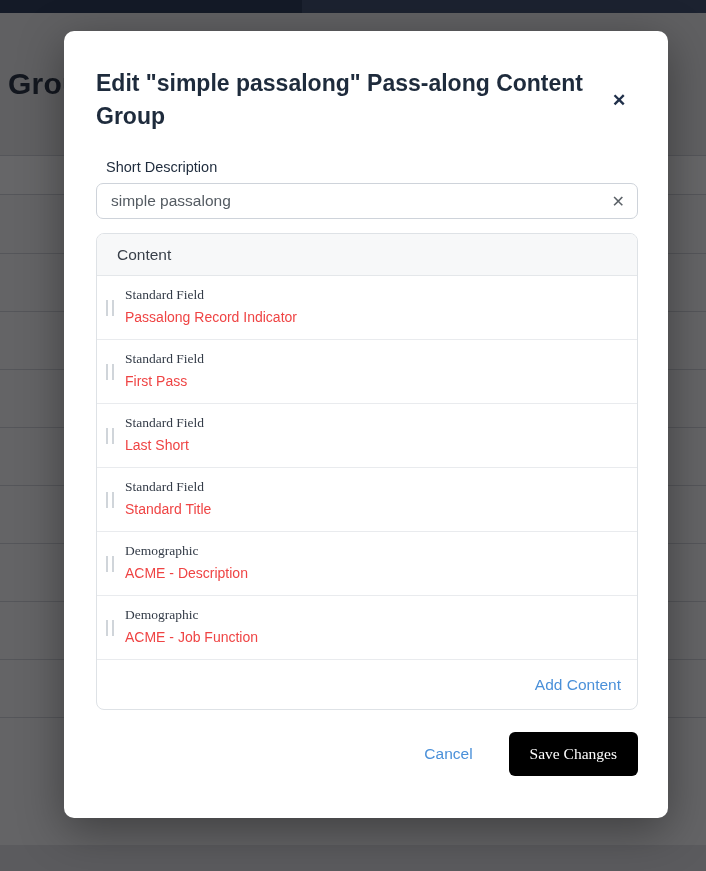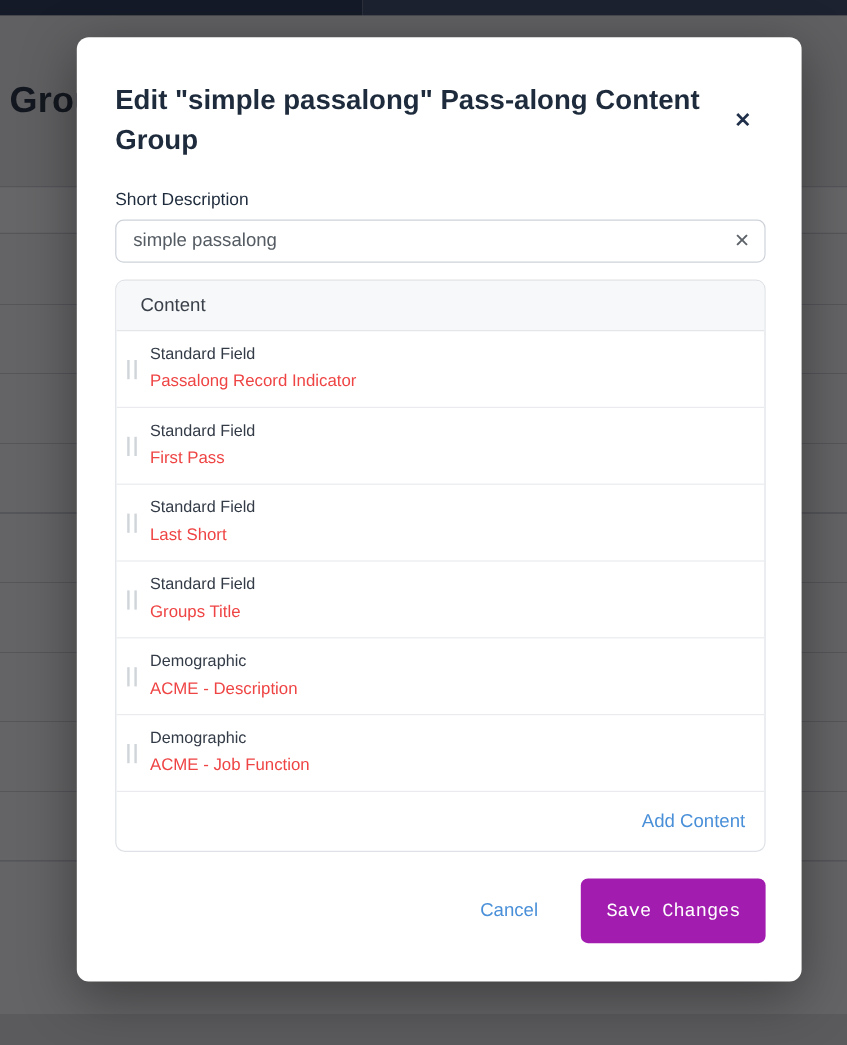--- a/index.html
+++ b/index.html
@@ -50,21 +50,21 @@
   .close-btn {
     position: absolute; top: 58px; right: 38px;
     width: 22px; height: 22px;
     display: flex; align-items: center; justify-content: center;
     font-size: 17px; font-weight: 600; color: #20304a;
     cursor: pointer; user-select: none;
   }
 
   .field-label {
     margin-top: 26px;
-    font-size: 14.5px; line-height: 17px; color: #1e2b3c;
+    font-size: 14.5px; line-height: 17px; color: #1e2b3c; margin-left: 10px;
   }
   .input-wrap { position: relative; margin-top: 7px; }
   .text-input {
     width: 100%; height: 36px;
     border: 1px solid #ced3da; border-radius: 7px;
     padding: 0 40px 0 14px;
     font-family: "Liberation Sans", sans-serif;
     font-size: 15.5px; color: #545b62;
     outline: none; background: #fff;
   }
@@ -83,40 +83,40 @@
     border-bottom: 1px solid #e4e7ea;
     display: flex; align-items: center;
     padding: 0 20px;
     font-size: 15.5px; color: #39404a;
   }
   .card-item {
     position: relative; height: 64px;
     border-bottom: 1px solid #e9ebee;
     padding: 9px 16px 0 28px;
   }
-  .item-type { font-size: 13.5px; line-height: 20px; color: #333b47; }
+  .item-type { font-size: 13.5px; line-height: 20px; color: #333b47; font-family: Liberation Serif, serif; }
   .item-name { font-size: 14px; line-height: 25px; color: #ef4444; }
   .drag-handle {
     position: absolute; left: 9px; top: 50%; transform: translateY(-50%);
     width: 8px; height: 16px;
     border-left: 2px solid #d0d5da; border-right: 2px solid #d0d5da;
     cursor: grab;
   }
   .add-row { height: 49px; display: flex; align-items: center; padding: 0 16px 0 24px; justify-content: flex-end; }
   .link-text { color: #4a90d9; font-size: 15.5px; cursor: pointer; }
 
   .modal-footer {
     margin-top: 22px;
     display: flex; justify-content: flex-end; align-items: center;
   }
   .cancel-link { color: #4a90d9; font-size: 15.5px; cursor: pointer; margin-right: 36px; }
   .save-btn {
-    height: 54px; padding: 0 21px;
-    background: #a21caf; color: #ffffff;
-    font-family: Liberation Mono, monospace;
+    height: 44px; padding: 0 21px;
+    background: #000000; color: #ffffff;
+    font-family: Liberation Serif, serif;
     font-size: 15.5px; border: none; border-radius: 6px;
     cursor: pointer;
   }
 </style>
 </head>
 <body>
 
 <div>
   <div class="bg-navbar">
     <div class="bg-navbar-left"></div>
@@ -155,21 +155,21 @@
       <div class="item-name">First Pass</div>
     </div>
     <div class="card-item">
       <span class="drag-handle"></span>
       <div class="item-type">Standard Field</div>
       <div class="item-name">Last Short</div>
     </div>
     <div class="card-item">
       <span class="drag-handle"></span>
       <div class="item-type">Standard Field</div>
-      <div class="item-name">Groups Title</div>
+      <div class="item-name">Standard Title</div>
     </div>
     <div class="card-item">
       <span class="drag-handle"></span>
       <div class="item-type">Demographic</div>
       <div class="item-name">ACME - Description</div>
     </div>
     <div class="card-item">
       <span class="drag-handle"></span>
       <div class="item-type">Demographic</div>
       <div class="item-name">ACME - Job Function</div>

